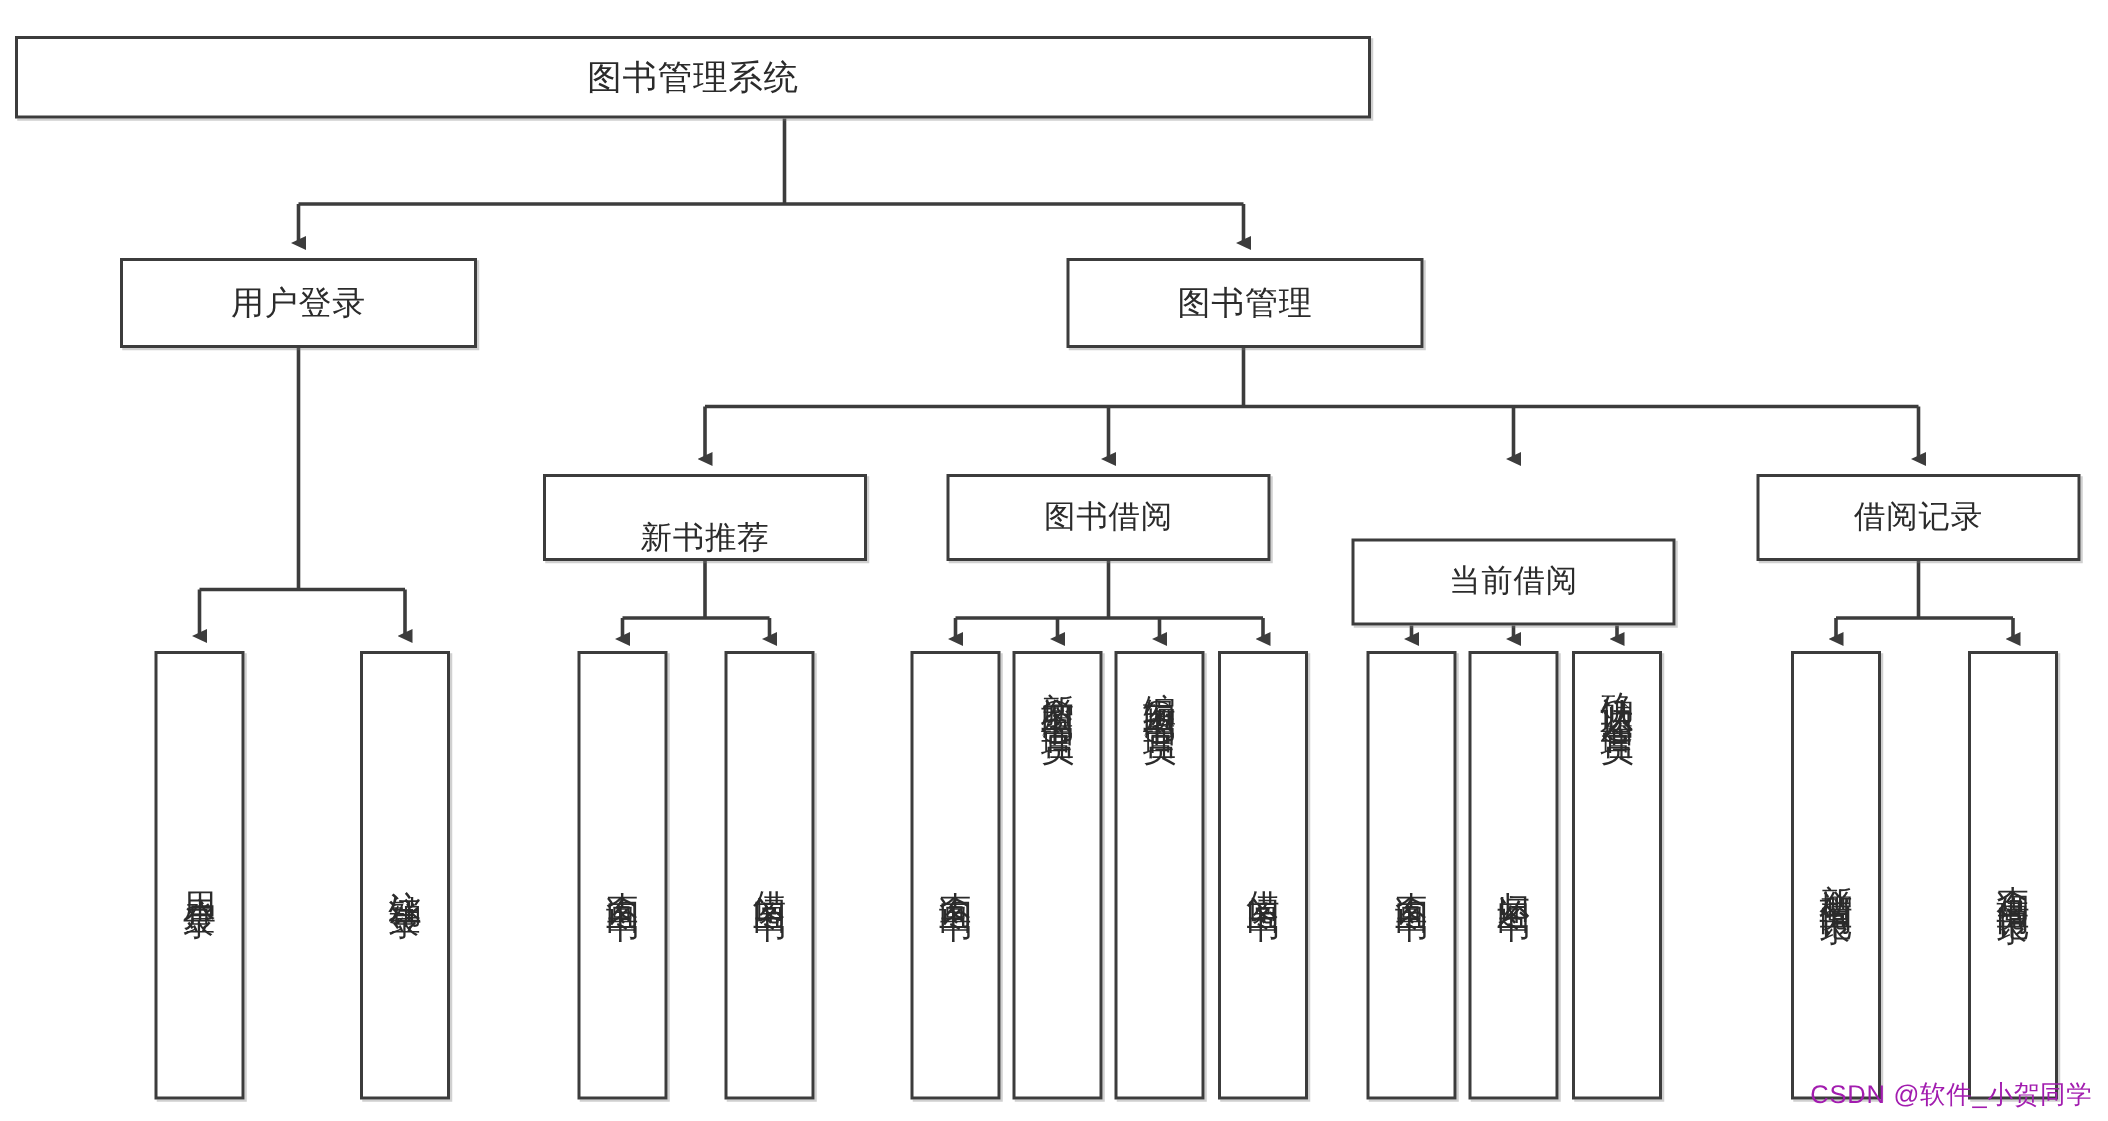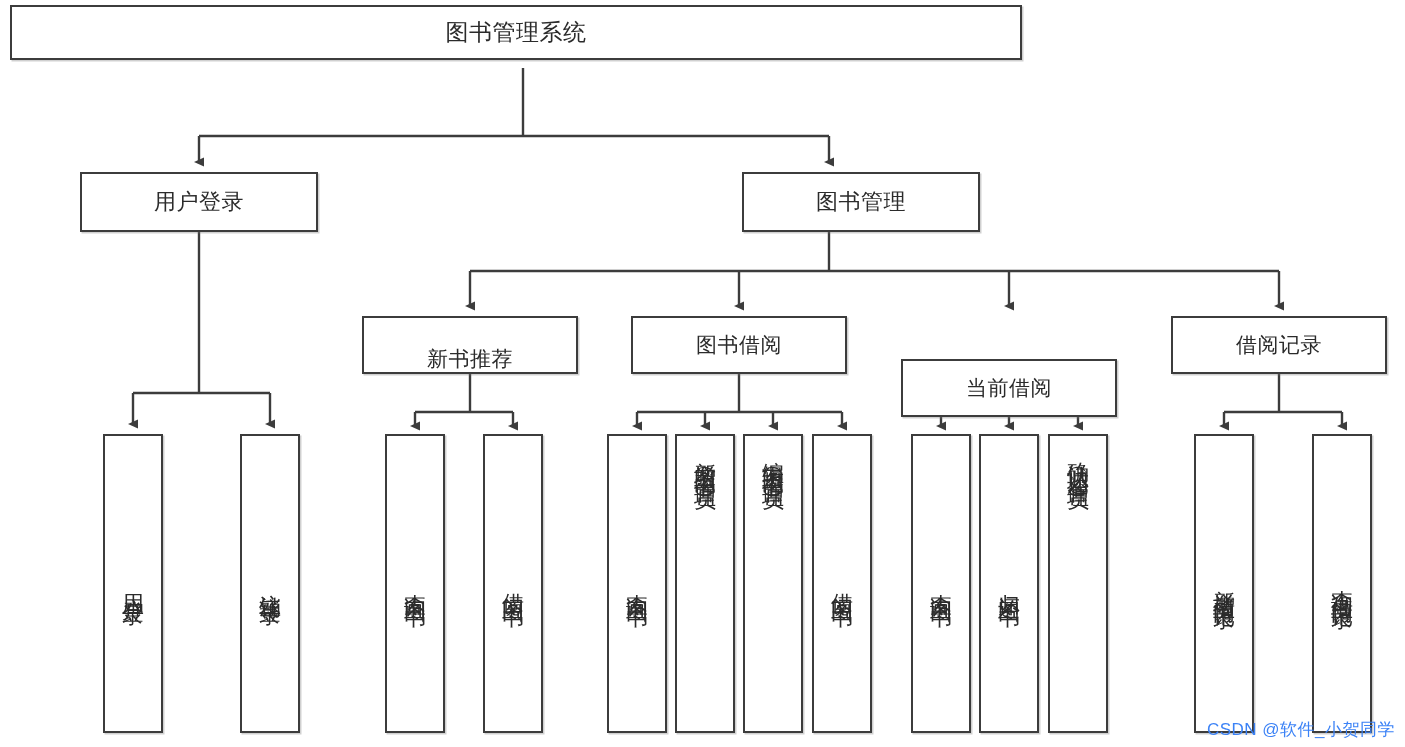--- a/index.html
+++ b/index.html
@@ -44,21 +44,21 @@
     letter-spacing:4px;
     line-height:1;
     white-space:pre;
   }
   .node.leaf.start .label{margin-top:0;}
   .node.leaf.mid{align-items:center;padding-top:0;}
   #watermark{
     position:absolute;
     right:10px;bottom:6px;
     font-size:17px;
-    color:#3b82f6;
+    color:#a21caf;
     letter-spacing:.5px;
     user-select:none;
     white-space:nowrap;
   }
 </style>
 </head>
 <body>
 
 <div id="diagram-root">
 
@@ -105,28 +105,28 @@
       <path d="M1009,412 L1009,426" marker-end="url(#arrow)"></path>
       <path d="M1078,412 L1078,426" marker-end="url(#arrow)"></path>
 
       <path d="M1279,374 L1279,412"></path>
       <path d="M1224,412 L1342,412"></path>
       <path d="M1224,412 L1224,426" marker-end="url(#arrow)"></path>
       <path d="M1342,412 L1342,426" marker-end="url(#arrow)"></path>
     </g>
   </svg>
 
-  <div class="node root" style="left:10px;top:5px;width:1012px;height:55px;">
+  <div class="node root" style="left:10px;top:24px;width:904px;height:55px;">
     <span class="label">图书管理系统</span>
   </div>
 
   <div class="node level1" style="left:80px;top:172px;width:238px;height:60px;">
     <span class="label">用户登录</span>
   </div>
-  <div class="node level1" style="left:742px;top:172px;width:238px;height:60px;">
+  <div class="node level1" style="left:711px;top:172px;width:238px;height:60px;">
     <span class="label">图书管理</span>
   </div>
 
   <div class="node level2" style="left:362px;top:316px;width:216px;height:58px;align-items:flex-end;">
     <span class="label">新书推荐</span>
   </div>
   <div class="node level2" style="left:631px;top:316px;width:216px;height:58px;">
     <span class="label">图书借阅</span>
   </div>
   <div class="node level2" style="left:901px;top:316px;width:216px;height:58px;margin-top:43px;">

